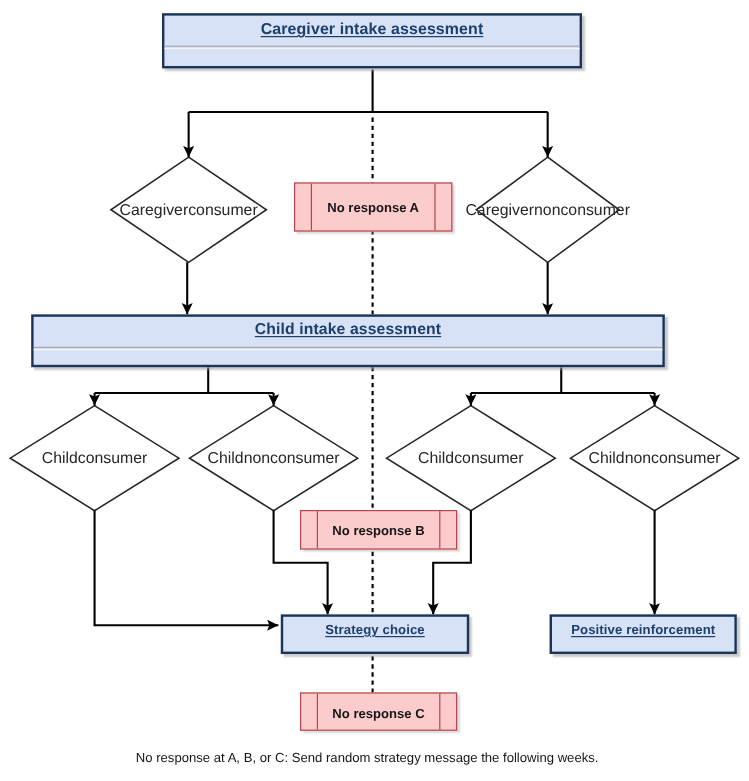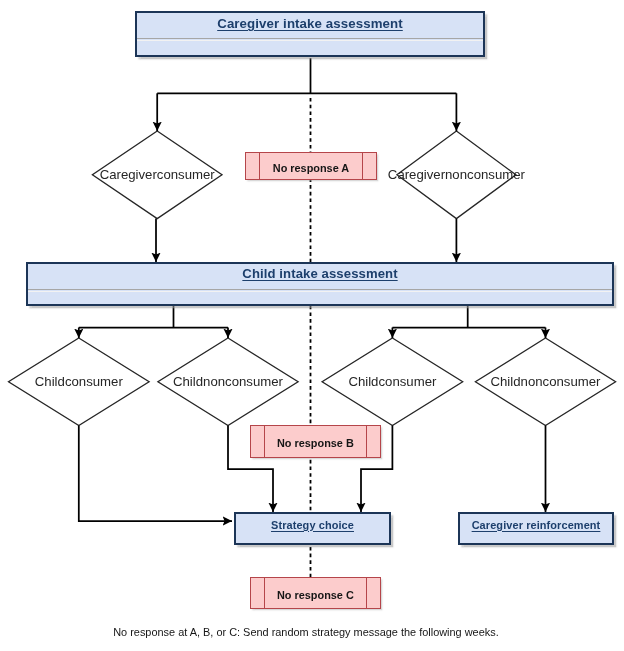--- a/index.html
+++ b/index.html
@@ -92,42 +92,42 @@
 
   <div class="node proc" id="n-caregiver-intake" style="left: 135px; top: 10.8px; width: 350px; height: 46.4px;">
     <div class="hdr" style="height: 21.5px; top: 0px;">
       <span class="ptitle" style="font-size: 13.27px;">Caregiver intake assessment</span>
     </div>
     <div class="sep" style="top: 25.5px;"></div>
     <div class="sep2" style="top: 27.5px;"></div>
     <div class="body" style="height: 17.9px;"></div>
   </div>
 
-  <div class="node proc" id="n-child-intake" style="left: 26px; top: 261.5px; width: 588px; height: 44.5px;">
+  <div class="node proc" id="n-child-intake" style="left: 26px; top: 261.5px; width: 528px; height: 44.5px;">
     <div class="hdr" style="height: 21.5px; top: -1px;">
       <span class="ptitle" style="font-size: 13.11px;">Child intake assessment</span>
     </div>
     <div class="sep" style="top: 25.5px;"></div>
     <div class="sep2" style="top: 27.5px;"></div>
     <div class="body" style="height: 16px;"></div>
   </div>
 
   <div class="node proc simple" id="n-strategy" style="left: 234px; top: 512.2px; width: 157px; height: 33.2px;">
     <div class="hdr" style="height: 20px; top: 0.5px; text-align: center;">
       <span class="ptitle" style="font-size: 10.95px;">Strategy choice</span>
     </div>
   </div>
 
   <div class="node proc simple" id="n-positive" style="left: 458px; top: 512.2px; width: 156px; height: 33.2px;">
     <div class="hdr" style="height: 20px; top: 0.5px;">
-      <span class="ptitle" style="font-size: 10.95px;">Caregiver reinforcement</span>
+      <span class="ptitle" style="font-size: 10.95px;">Positive reinforcement</span>
     </div>
   </div>
 
-  <div class="node pred" id="n-nra" style="left: 245px; top: 152.2px; width: 132px; height: 28px;">
+  <div class="node pred" id="n-nra" style="left: 245px; top: 152.2px; width: 132px; height: 41px;">
     <div class="bar barL" style="left: 13px;"></div>
     <div class="bar barR" style="right: 13px;"></div>
     <span class="predlabel" style="font-size: 10.9px; top: 1.5px;">No response A</span>
   </div>
 
   <div class="node pred" id="n-nrb" style="left: 249.8px; top: 425.2px; width: 131.2px; height: 33.3px;">
     <div class="bar barL" style="left: 13px;"></div>
     <div class="bar barR" style="right: 13px;"></div>
     <span class="predlabel" style="font-size: 10.9px; top: 1.5px;">No response B</span>
   </div>

